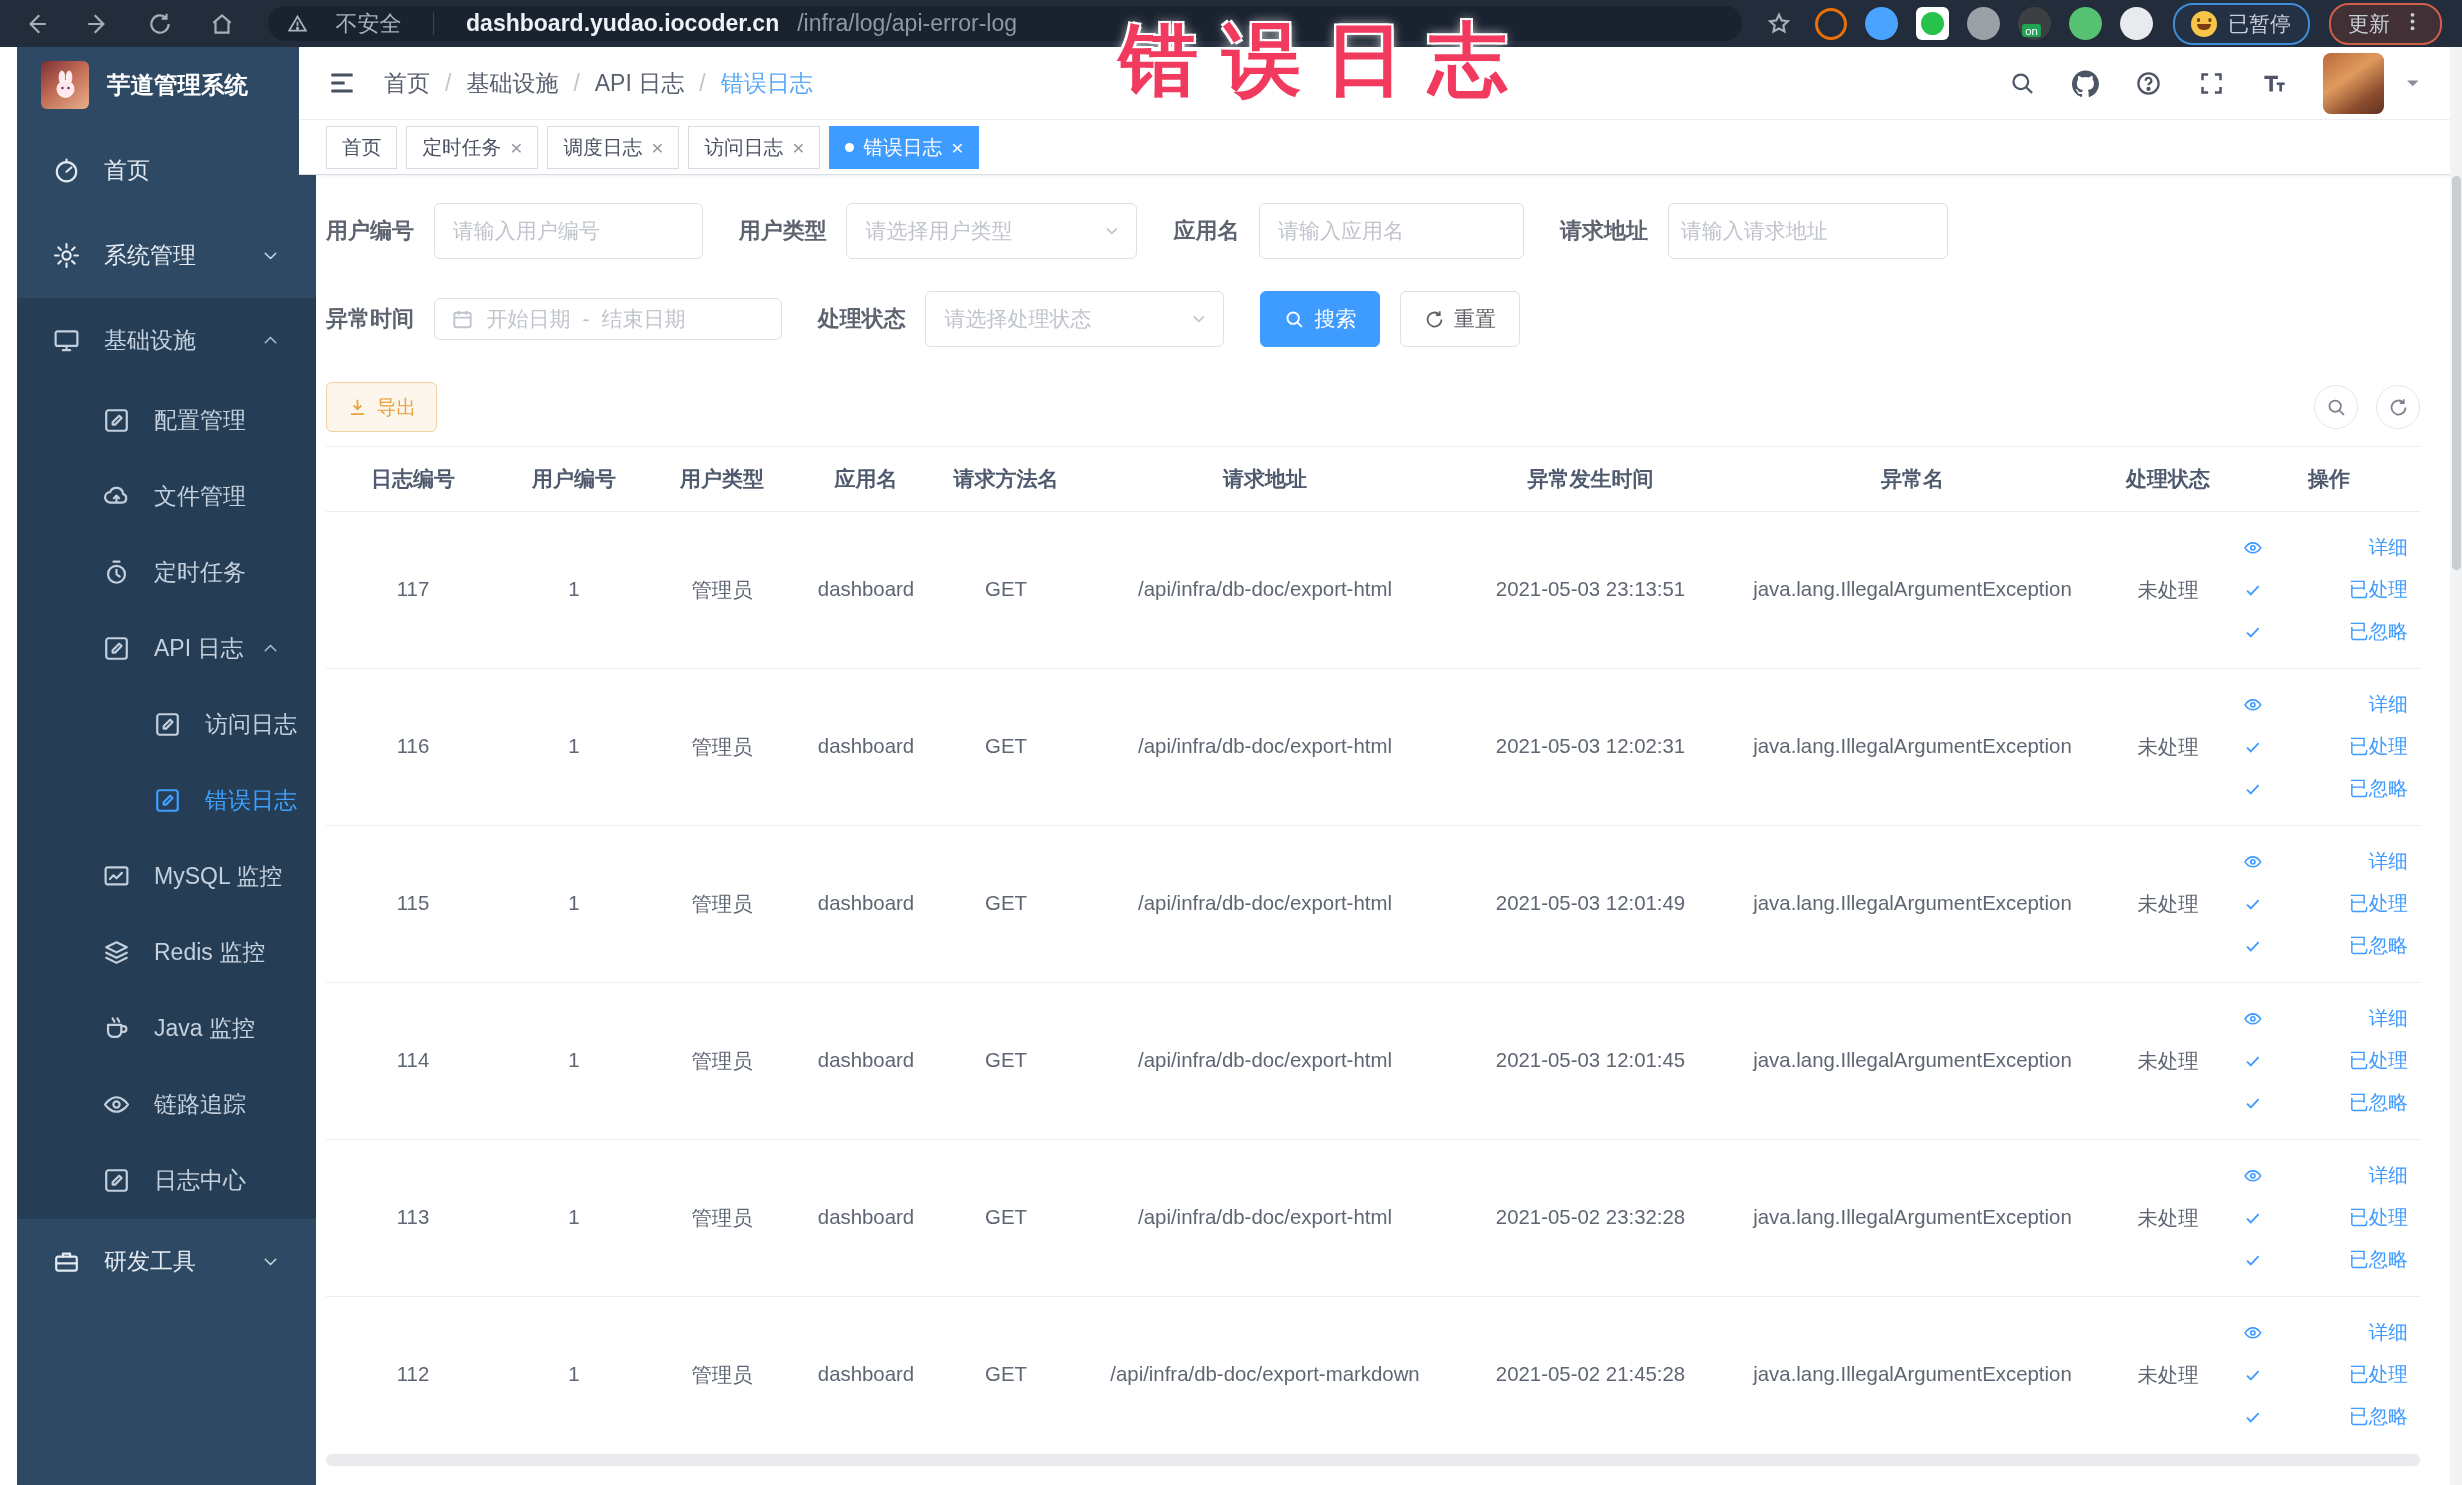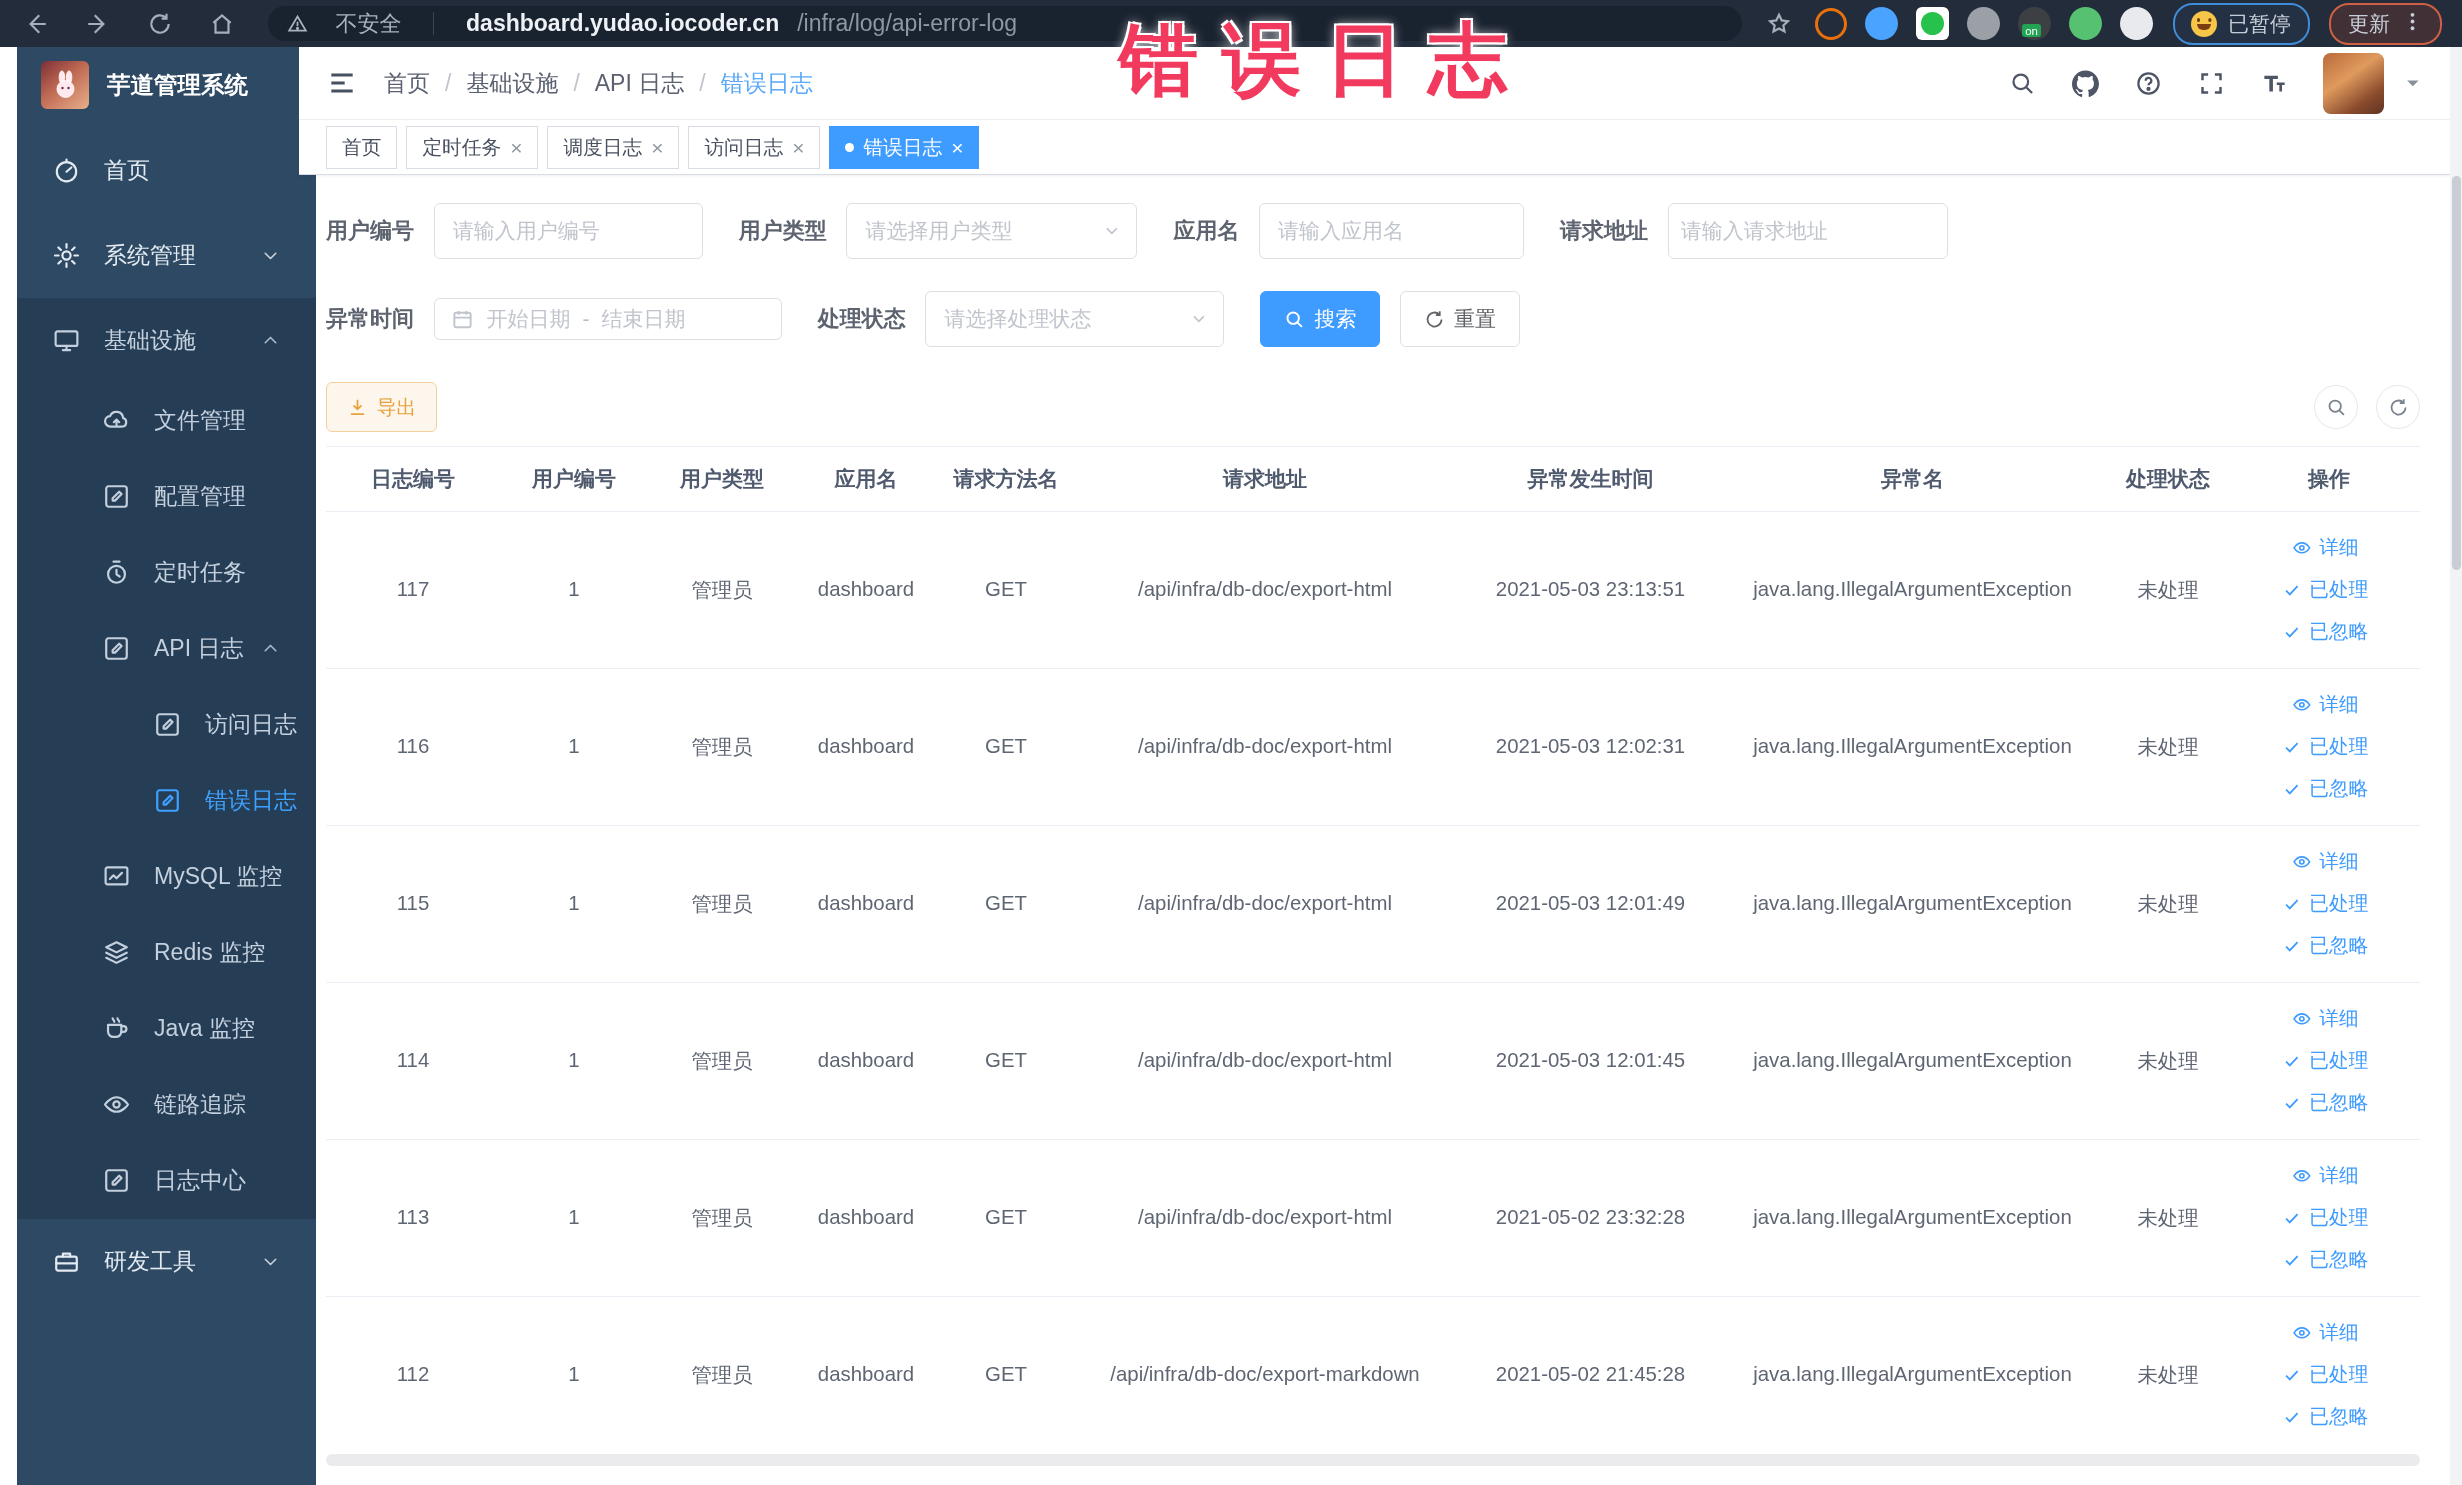--- a/index.html
+++ b/index.html
@@ -113,21 +113,21 @@
   .circle-btn{width:44px;height:44px;border-radius:50%;border:1.5px solid #e4e7ee;background:#fff;color:#7a828e;
               display:flex;align-items:center;justify-content:center;margin-left:18px;cursor:pointer;box-sizing:border-box;}
   .circle-btn svg{width:21px;height:21px;}
 
   
   .log-table{width:100%;border-collapse:collapse;table-layout:fixed;margin-top:13.6px;border-top:1.5px solid #ebeef5;}
   .log-table th{font-size:21px;font-weight:700;color:#4f5a6e;padding:18px 4.5px;text-align:center;white-space:nowrap;}
   .log-table td{font-size:20.4px;color:#5f6673;text-align:center;border-top:1.5px solid #ebeef5;height:156px;
                 padding:0 4.5px;white-space:nowrap;overflow:hidden;}
   .td-actions{text-align:right !important;padding-right:12px !important;}
-  .act{display:flex;justify-content:center;align-items:center;gap:7.6px;color:#3e9bff;font-size:19.7px;
+  .act{display:flex;justify-content:space-between;align-items:center;gap:7.6px;color:#3e9bff;font-size:19.7px;
        height:42px;cursor:pointer;}
   .act svg{width:19.7px;height:19.7px;flex:0 0 auto;}
   .h-scroll{height:12px;background:#ebebee;border-radius:6px;margin-top:1.5px;}
 
   
   .v-scroll{position:absolute;top:47px;right:0;width:12px;bottom:0;background:#f2f3f5;z-index:4;}
   .v-thumb{position:absolute;top:129px;left:1.5px;width:9px;height:394px;border-radius:4.5px;background:#c9cdd4;}
 </style>
 </head>
 <body>
@@ -252,34 +252,34 @@
           <span class="mi-label">基础设施</span>
           <span class="mi-arrow">
             <svg viewBox="0 0 24 24" fill="none" stroke="currentColor" stroke-width="1.8" stroke-linecap="round" stroke-linejoin="round">
               <path d="m6 14.5 6-6 6 6"></path>
             </svg>
           </span>
         </div>
         <div class="menu-item level2 dark">
           <span class="mi-icon">
             <svg viewBox="0 0 24 24" fill="none" stroke="currentColor" stroke-width="1.8" stroke-linecap="round" stroke-linejoin="round">
+              <rect x="3.5" y="3.5" width="17" height="17" rx="2"></rect>
+              <path d="m14.2 8 2 2-5.4 5.4H8.8v-2z"></path>
+            </svg>
+          </span>
+          <span class="mi-label">配置管理</span>
+        </div>
+        <div class="menu-item level2 dark">
+          <span class="mi-icon">
+            <svg viewBox="0 0 24 24" fill="none" stroke="currentColor" stroke-width="1.8" stroke-linecap="round" stroke-linejoin="round">
               <path d="M7 17a4.3 4.3 0 0 1-.3-8.6A5.6 5.6 0 0 1 17.5 10 3.6 3.6 0 0 1 17 17z"></path>
               <path d="M12 16v-4.5M9.8 13.4 12 11.2l2.2 2.2"></path>
             </svg>
           </span>
           <span class="mi-label">文件管理</span>
-        </div>
-        <div class="menu-item level2 dark">
-          <span class="mi-icon">
-            <svg viewBox="0 0 24 24" fill="none" stroke="currentColor" stroke-width="1.8" stroke-linecap="round" stroke-linejoin="round">
-              <rect x="3.5" y="3.5" width="17" height="17" rx="2"></rect>
-              <path d="m14.2 8 2 2-5.4 5.4H8.8v-2z"></path>
-            </svg>
-          </span>
-          <span class="mi-label">配置管理</span>
         </div>
         <div class="menu-item level2 dark">
           <span class="mi-icon">
             <svg viewBox="0 0 24 24" fill="none" stroke="currentColor" stroke-width="1.8" stroke-linecap="round" stroke-linejoin="round">
               <circle cx="12" cy="13.5" r="7"></circle>
               <path d="M12 13.5V9.8M12 13.5l2.6 1.8M9.5 3h5"></path>
             </svg>
           </span>
           <span class="mi-label">定时任务</span>
         </div>

